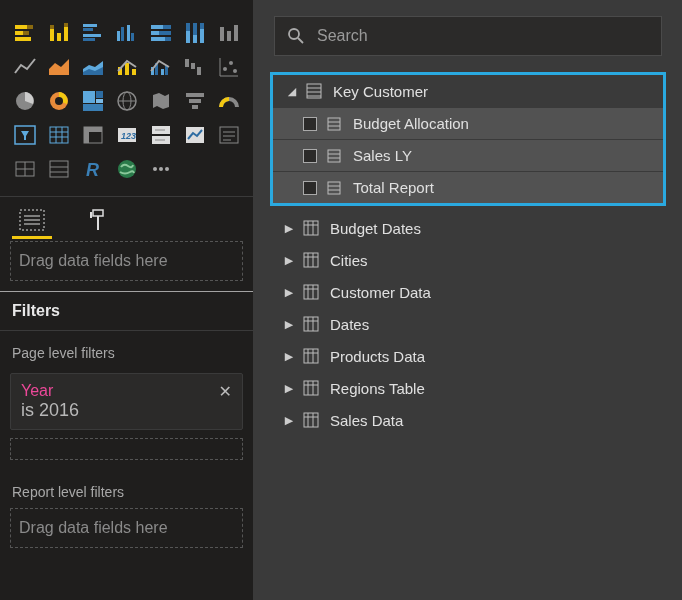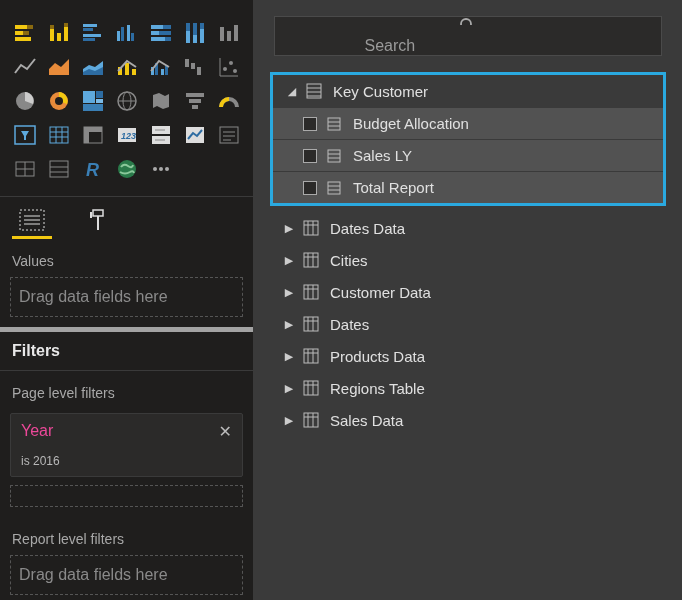--- a/index.html
+++ b/index.html
@@ -64,57 +64,56 @@
     color: #8a8a8a;
     font-size: 16px;
     padding: 10px 8px;
     border-radius: 1px;
   }
   .filters-header {
     font-weight: 700;
     font-size: 16px;
     color: #e8e8e8;
     padding: 10px 12px;
-    border-top: 5px solid #a3a3a3;
+    border-top: 1px solid #a3a3a3;
     border-bottom: 1px solid #3a3a3a;
   }
   .filter-card {
     margin: 6px 10px 8px 10px;
     background: #2b2a29;
     border: 1px solid #3a3a3a;
     border-radius: 2px;
     padding: 8px 10px;
     position: relative;
   }
   .filter-card .close {
     position: absolute;
     top: 8px; right: 10px;
     color: #bbb;
     cursor: pointer;
     font-size: 16px;
   }
   .filter-title { color: #ec4899; font-size: 16px; }
-  .filter-sub { color: #b8b8b8; font-size: 12px; margin-top: 14px;}
+  .filter-sub { color: #b8b8b8; font-size: 18px; margin-top: 0;}
   .right-pane {
     flex: 1;
     background: #3a3a3a;
     display: flex;
     flex-direction: column;
   }
   .search-box {
     margin: 16px 20px 16px 20px;
     background: #2b2a29;
     border: 1px solid #4a4a4a;
     height: 40px;
     display: flex;
     align-items: center;
     padding: 0 12px;
     color: #aaa;
     gap: 12px;
-    flex-direction: column;
   }
   .search-box input {
     background: transparent;
     border: none;
     color: #ddd;
     font-size: 16px;
     outline: none;
     flex: 1;
   }
   .search-box input::placeholder { color: #9a9a9a; }
@@ -405,21 +404,20 @@
     </div>
     <div class="tab-btn">
       <svg width="22" height="24">
           <rect x="8" y="2" width="10" height="6" fill="none" stroke="#ddd" stroke-width="1.5"></rect>
           <line x1="13" y1="8" x2="13" y2="22" stroke="#ddd" stroke-width="2"></line>
           <line x1="6" y1="4" x2="6" y2="10" stroke="#ddd" stroke-width="2"></line>
         </svg>
     </div>
   </div>
 
-  <div class="section-label">Values</div>
   <div class="drop-zone">Drag data fields here</div>
 
   <div class="filters-header">Filters</div>
 
   <div class="section-label">Page level filters</div>
   <div class="filter-card">
     <span class="close">✕</span>
     <div class="filter-title">Year</div>
     <div class="filter-sub">is 2016</div>
   </div>
@@ -491,21 +489,21 @@
       <div class="tree-row collapsed-row">
         <span class="chev">▶</span>
         <span class="table-icon">
             <svg width="16" height="16">
               <rect x="1" y="1" width="14" height="14" fill="none" stroke="#bbb"></rect>
               <line x1="1" y1="5" x2="15" y2="5" stroke="#bbb"></line>
               <line x1="5" y1="1" x2="5" y2="15" stroke="#bbb"></line>
               <line x1="10" y1="1" x2="10" y2="15" stroke="#bbb"></line>
             </svg>
           </span>
-        <span>Dates Data</span>
+        <span>Budget Dates</span>
       </div>
       <div class="tree-row collapsed-row">
         <span class="chev">▶</span>
         <span class="table-icon">
             <svg width="16" height="16">
               <rect x="1" y="1" width="14" height="14" fill="none" stroke="#bbb"></rect>
               <line x1="1" y1="5" x2="15" y2="5" stroke="#bbb"></line>
               <line x1="5" y1="1" x2="5" y2="15" stroke="#bbb"></line>
               <line x1="10" y1="1" x2="10" y2="15" stroke="#bbb"></line>
             </svg>

